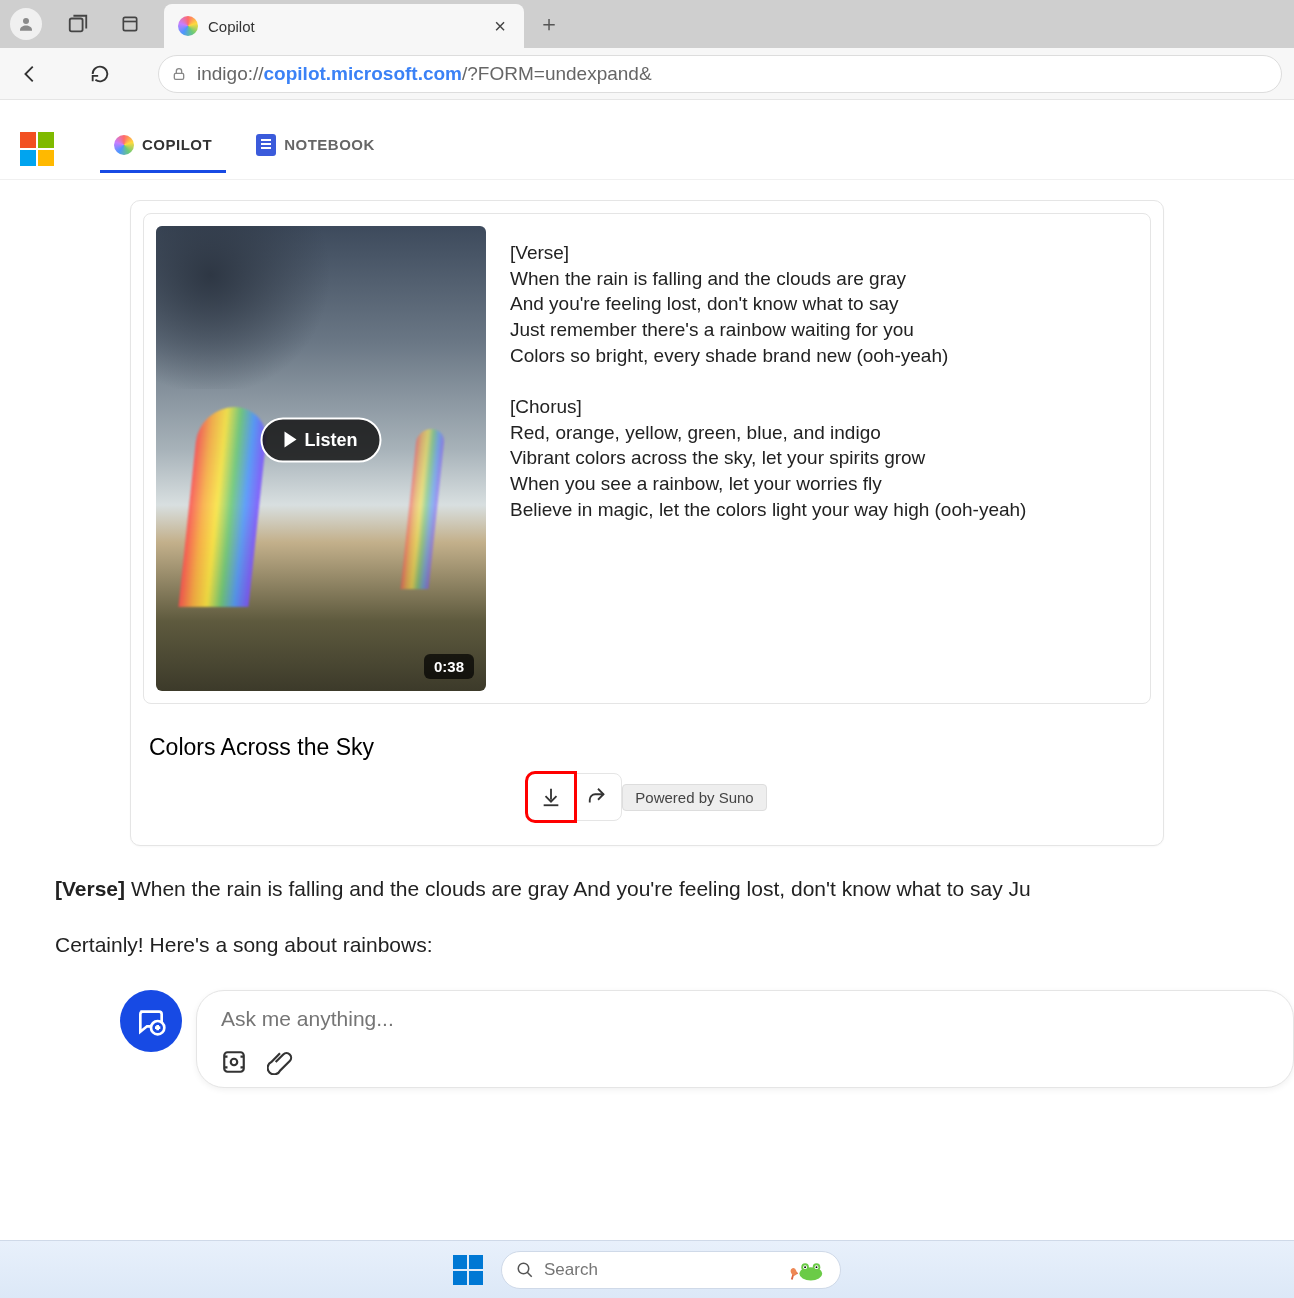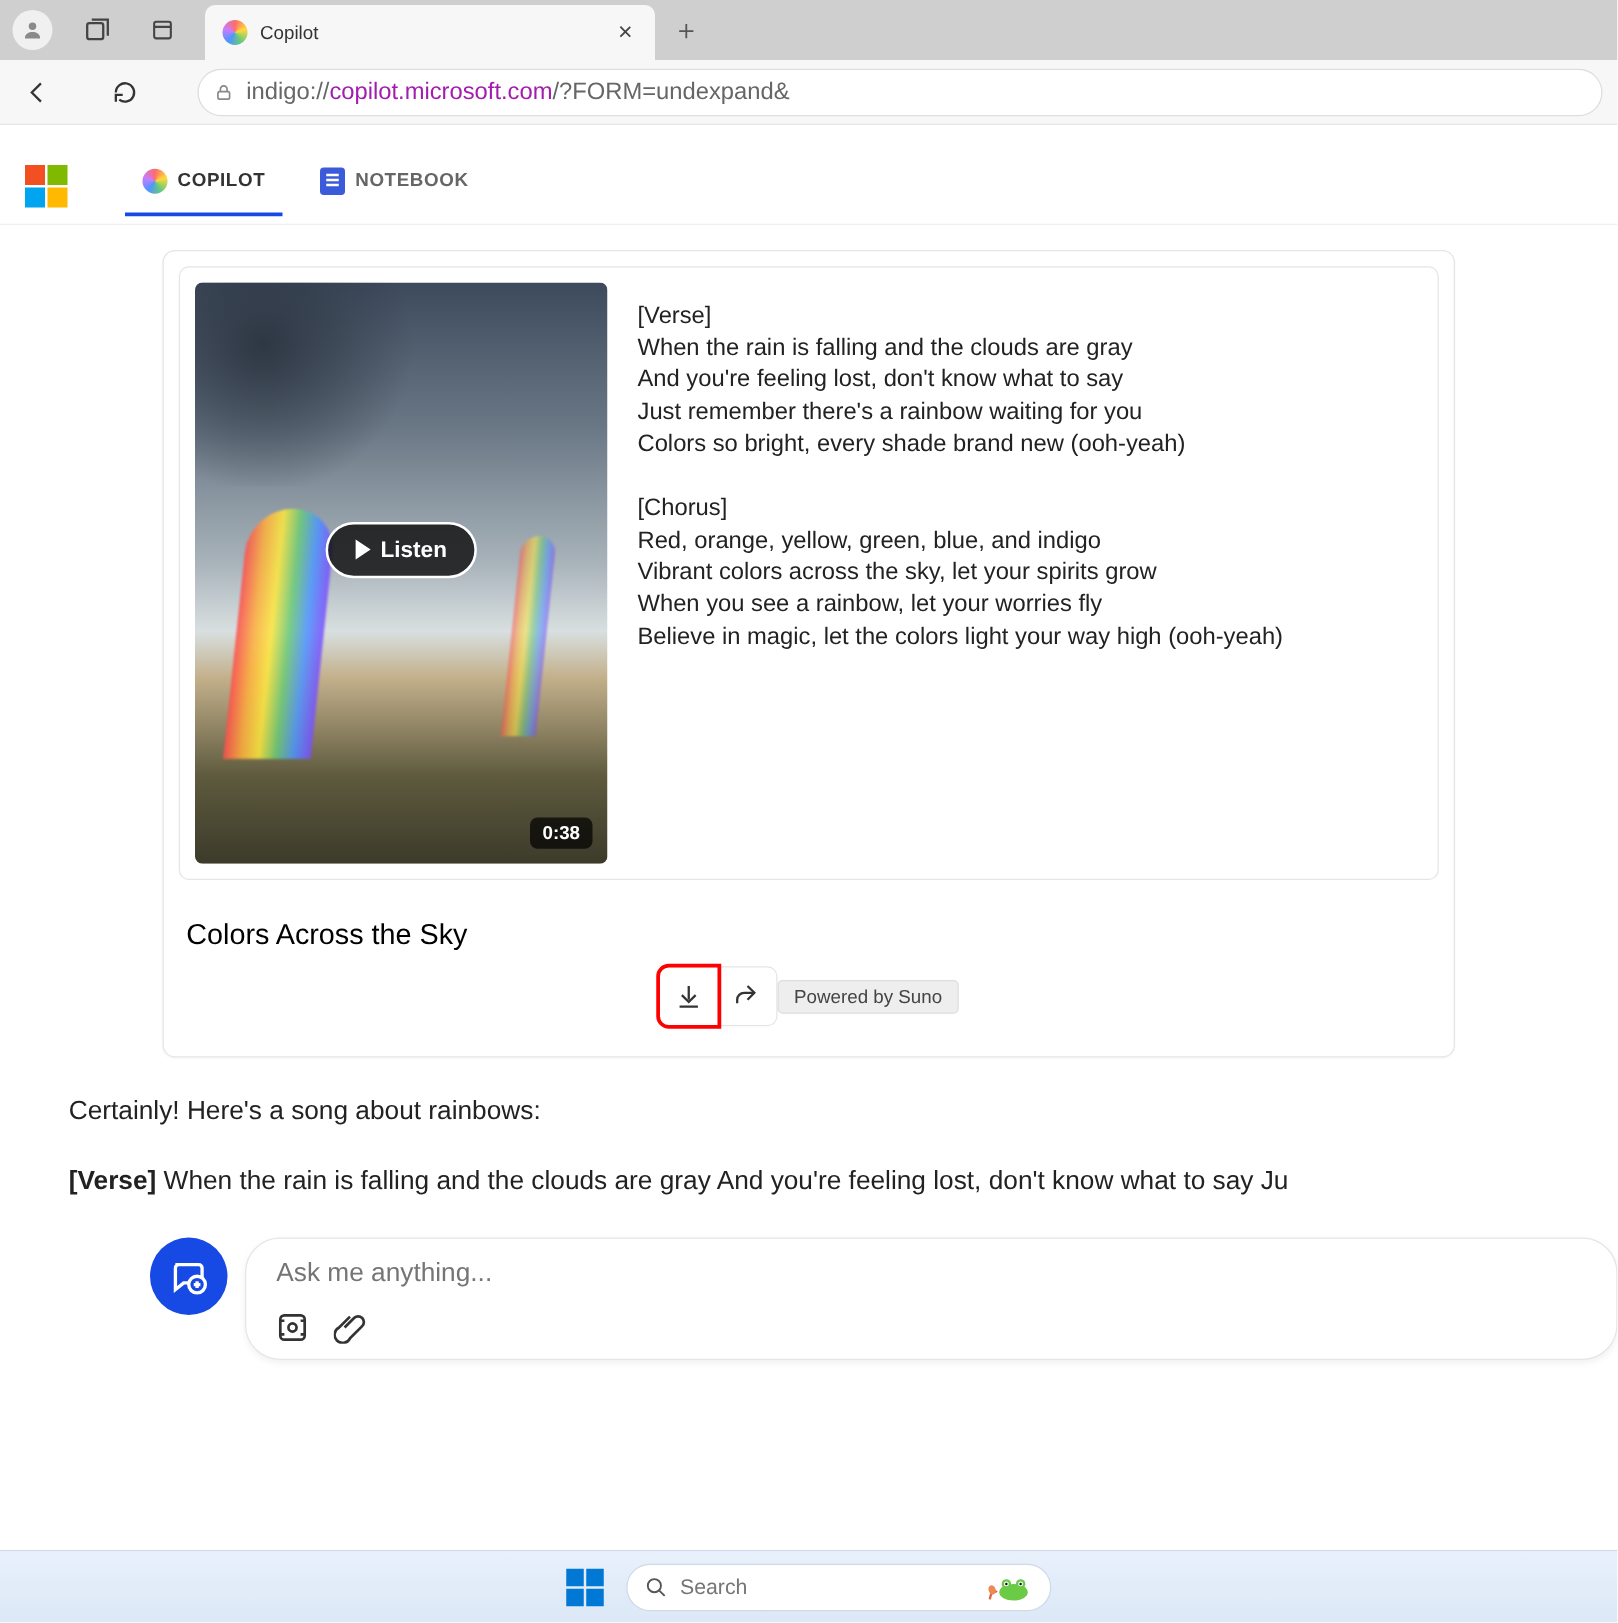--- a/index.html
+++ b/index.html
@@ -11,21 +11,21 @@
   .avatar-circle { width: 32px; height: 32px; border-radius: 50%; background: #f0f0f0; display: flex; align-items: center; justify-content: center; }
   .tab { background: #f7f7f7; height: 44px; display: flex; align-items: center; padding: 0 14px; border-radius: 8px 8px 0 0; margin-top: 4px; margin-left: 8px; width: 360px; gap: 10px; }
   .tab-title { flex: 1; font-size: 15px; color: #333; }
   .close-x { font-size: 20px; color: #444; padding: 0 4px; }
   .new-tab { margin-left: 14px; font-size: 22px; color: #555; }
   
   .addr-bar-row { background: #f7f7f7; height: 52px; display: flex; align-items: center; padding: 0 12px; gap: 12px; border-bottom: 1px solid #e5e5e5; }
   .nav-btn { width: 36px; height: 36px; display: flex; align-items: center; justify-content: center; }
   .addr-field { flex: 1; height: 38px; border: 1px solid #ddd; border-radius: 19px; background: #fff; display: flex; align-items: center; padding: 0 12px; gap: 10px; }
   .addr-text { font-size: 19px; color: #666; }
-  .addr-text .dark { color: #a21caf; }
+  .addr-text .dark { color: #3b82f6; font-weight: bold; }
   
   
   .page-nav { display: flex; align-items: center; padding: 18px 20px 0 20px; gap: 16px; border-bottom: 1px solid #f0f0f0; height: 80px; }
   .ms-logo { display: grid; grid-template-columns: 16px 16px; grid-template-rows: 16px 16px; gap: 2px; margin-right: 30px; }
   .ms-logo div:nth-child(1){background:#f25022;} .ms-logo div:nth-child(2){background:#7fba00;}
   .ms-logo div:nth-child(3){background:#00a4ef;} .ms-logo div:nth-child(4){background:#ffb900;}
   .nav-tab { display: flex; align-items: center; gap: 8px; padding: 10px 14px 18px 14px; font-size: 15px; font-weight: 600; color: #666; letter-spacing: 0.5px; position: relative; }
   .nav-tab.active { color: #333; }
   .nav-tab.active::after { content:''; position:absolute; bottom:0; left:0; right:0; height:3px; background:#174ae4; }
   .copilot-icon { width:20px; height:20px; border-radius:50%; background: conic-gradient(#ff6b6b,#ffd93d,#6bcb77,#4d96ff,#c77dff,#ff6b6b); }
@@ -197,24 +197,24 @@
               <path d="M12 3l6 6-6 6"></path>
               <path d="M18 9H9a6 6 0 0 0-6 6v3"></path>
             </svg>
         </div>
       </div>
       <div class="badge">Powered by Suno</div>
     </div>
   </div>
 
   <div class="after-text">
-    <p>Certainly! Here's a song about rainbows:</p>
     <p>
       <span class="verse-label">[Verse]</span><span> When the rain is falling and the clouds are gray And you're feeling lost, don't know what to say Ju</span>
     </p>
+    <p>Certainly! Here's a song about rainbows:</p>
   </div>
 </div>
 
 <div class="input-area">
   <div class="new-topic">
     <svg class="chat-icon" viewBox="0 0 24 24" fill="none" stroke="#fff" stroke-width="2">
       <path d="M4 5h14a2 2 0 0 1 2 2v7a2 2 0 0 1-2 2H9l-5 4V7a2 2 0 0 1 2-2z"></path>
       <circle cx="17" cy="17" r="5" fill="#174ae4" stroke="#fff"></circle>
       <path d="M17 15v4M15 17h4" stroke="#fff"></path>
     </svg>

